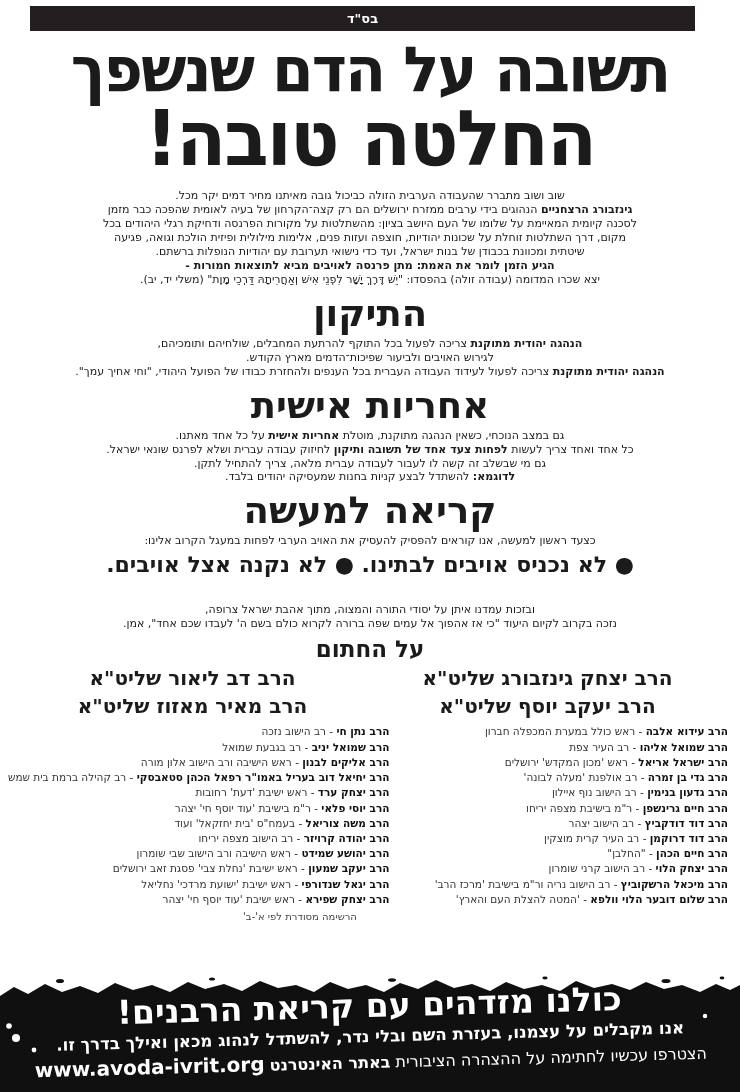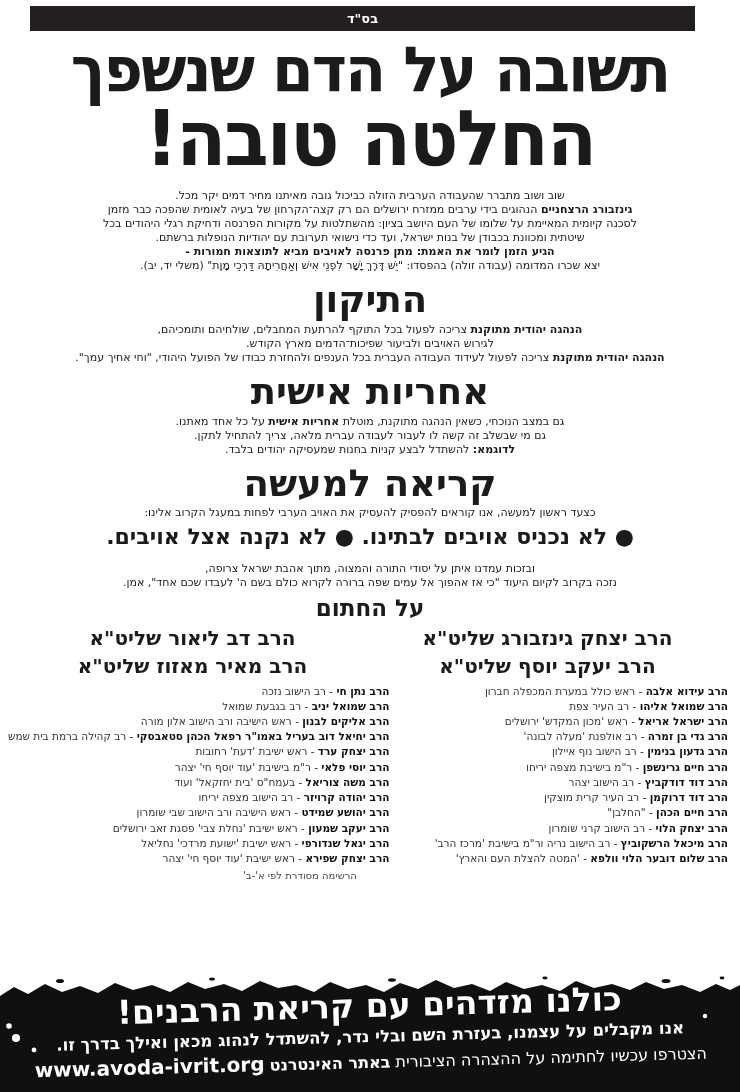--- a/index.html
+++ b/index.html
@@ -18,21 +18,21 @@
     margin-top:8px;letter-spacing:-2px;transform:scaleY(1.05);
   }
   .title2{
     text-align:center;font-size:73px;font-weight:bold;line-height:1.0;
     margin-top:2px;letter-spacing:-2px;transform:scaleY(1.05);
   }
   .intro{margin-top:14px;font-size:15px;line-height:1.3;text-align:center;}
   .sec-h{text-align:center;font-size:37px;font-weight:bold;line-height:1.05;margin:8px 0 3px;}
   .body-line{font-size:11px;line-height:1.27;text-align:center;}
   .bullets{font-size:22px;font-weight:bold;text-align:center;line-height:1.28;margin-top:3px;}
-  .closing{margin-top:11px;}
+  .closing{margin-top:24px;}
   .signed-h{font-size:23px;margin-top:6px;}
   .featured{display:flex;margin:2px 15px 4px;}
   .featured .fcol{flex:1;text-align:center;font-size:20px;font-weight:bold;line-height:1.4;}
   .entries{display:flex;margin:4px 8px 0;}
   .entries .col{flex:1;text-align:right;font-size:10.5px;line-height:1.45;white-space:nowrap;}
   .entries .col.right{padding-right:4px;}
   .entries .col.left{padding-right:6px;}
   .entry b{color:#111;}
   .entry .entry-role{color:#333;}
   .footnote{font-size:10px;color:#444;width:fit-content;margin:4px auto 0;transform:translateX(-70px);}
@@ -59,35 +59,37 @@
     <span>בס"ד</span>
   </div>
 
   <div class="title1">תשובה על הדם שנשפך</div>
   <div class="title2">החלטה טובה!</div>
 
   <div class="intro">
     <div class="body-line"><span>שוב ושוב מתברר שהעבודה הערבית הזולה כביכול גובה מאיתנו מחיר דמים יקר מכל.</span></div>
     <div class="body-line"><b>גינזבורג הרצחניים</b><span> הנהוגים בידי ערבים ממזרח ירושלים הם רק קצה־הקרחון של בעיה לאומית שהפכה כבר מזמן</span></div>
     <div class="body-line"><span>לסכנה קיומית המאיימת על שלומו של העם היושב בציון: מהשתלטות על מקורות הפרנסה ודחיקת רגלי היהודים בכל</span></div>
+    <div class="body-line"><span>מקום, דרך השתלטות זוחלת על שכונות יהודיות, חוצפה ועזות פנים, אלימות מילולית ופיזית הולכת וגואה, פגיעה</span></div>
     <div class="body-line"><span>שיטתית ומכוונת בכבודן של בנות ישראל, ועד כדי נישואי תערובת עם יהודיות הנופלות ברשתם.</span></div>
     <div class="body-line"><b>הגיע הזמן לומר את האמת: מתן פרנסה לאויבים מביא לתוצאות חמורות -</b></div>
     <div class="body-line"><span>יצא שכרו המדומה (עבודה זולה) בהפסדו: "יֵשׁ דֶּרֶךְ יָשָׁר לִפְנֵי אִישׁ וְאַחֲרִיתָהּ דַּרְכֵי מָוֶת" (משלי יד, יב).</span></div>
   </div>
 
   <div class="sec-h">התיקון</div>
   <div>
     <div class="body-line"><b>הנהגה יהודית מתוקנת</b><span> צריכה לפעול בכל התוקף להרתעת המחבלים, שולחיהם ותומכיהם,</span></div>
     <div class="body-line"><span>לגירוש האויבים ולביעור שפיכות־הדמים מארץ הקודש.</span></div>
     <div class="body-line"><b>הנהגה יהודית מתוקנת</b><span> צריכה לפעול לעידוד העבודה העברית בכל הענפים ולהחזרת כבודו של הפועל היהודי, "וחי אחיך עמך".</span></div>
   </div>
 
   <div class="sec-h">אחריות אישית</div>
   <div>
     <div class="body-line"><span>גם במצב הנוכחי, כשאין הנהגה מתוקנת, מוטלת </span><b>אחריות אישית</b><span> על כל אחד מאתנו.</span></div>
+    <div class="body-line"><span>כל אחד ואחד צריך לעשות </span><b>לפחות צעד אחד של תשובה ותיקון</b><span> לחיזוק עבודה עברית ושלא לפרנס שונאי ישראל.</span></div>
     <div class="body-line"><span>גם מי שבשלב זה קשה לו לעבור לעבודה עברית מלאה, צריך להתחיל לתקן.</span></div>
     <div class="body-line"><b>לדוגמא:</b><span> להשתדל לבצע קניות בחנות שמעסיקה יהודים בלבד.</span></div>
   </div>
 
   <div class="sec-h">קריאה למעשה</div>
   <div>
     <div class="body-line">כצעד ראשון למעשה, אנו קוראים להפסיק להעסיק את האויב הערבי לפחות במעגל הקרוב אלינו:</div>
     <div class="bullets">● לא נכניס אויבים לבתינו.  ● לא נקנה אצל אויבים.</div>
   </div>
 

